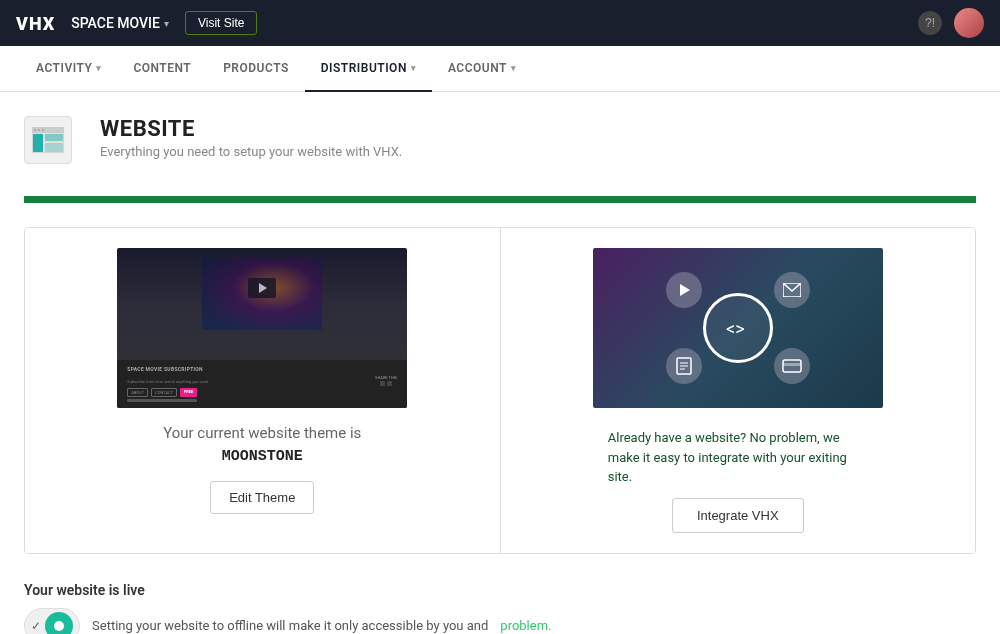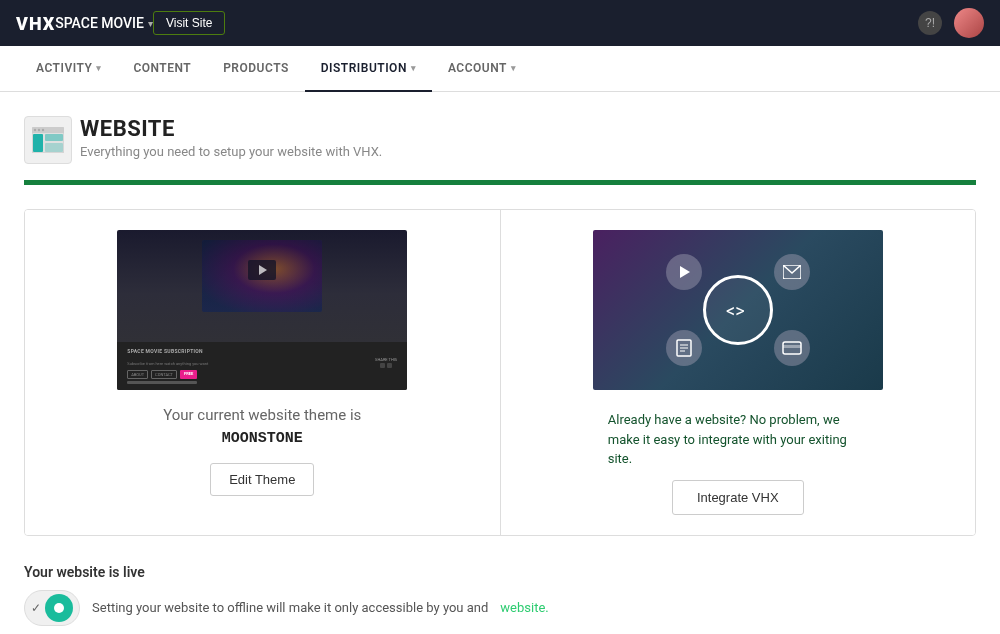--- a/index.html
+++ b/index.html
@@ -5,21 +5,21 @@
     * { box-sizing: border-box; margin: 0; padding: 0; }
     body { font-family: -apple-system, BlinkMacSystemFont, 'Segoe UI', Roboto, sans-serif; background: #f5f5f5; color: #333; }
 
     
     .top-bar {
       background: #1a1f2e;
       height: 46px;
       display: flex;
       align-items: center;
       padding: 0 16px;
-      gap: 0;
+      gap: 16px;
     }
     .top-bar-logo {
       color: white;
       font-weight: 900;
       font-size: 18px;
       letter-spacing: 1px;
     }
     .top-bar-site {
       color: white;
       font-size: 14px;
@@ -102,24 +102,24 @@
     .page-content {
       background: white;
       min-height: calc(634px - 92px);
       padding: 24px 24px;
     }
 
     
     .page-header {
       display: flex;
       align-items: flex-start;
-      gap: 8px;
+      gap: 28px;
       margin-bottom: 24px;
-      padding-bottom: 16px;
-      border-bottom: 5px solid #15803d;
+      padding-bottom: 32px;
+      border-bottom: 7px solid #15803d;
     }
     .page-icon {
       width: 48px;
       height: 48px;
       background: #f0f0f0;
       border: 1px solid #ddd;
       border-radius: 4px;
       display: flex;
       align-items: center;
       justify-content: center;
@@ -480,17 +480,17 @@
   <div class="live-section">
     <div class="live-title">Your website is live</div>
     <div class="live-row">
       <div class="toggle-wrap">
         <span class="toggle-check">✓</span>
         <div class="toggle-circle">
           <div class="toggle-dot"></div>
         </div>
       </div>
       <span class="live-desc">Setting your website to offline will make it only accessible by you and</span>
-      <a class="live-link" href="#">website.</a>
+      <a class="live-link" href="#">problem.</a>
     </div>
   </div>
 
 </div>
 
 </body></html>

